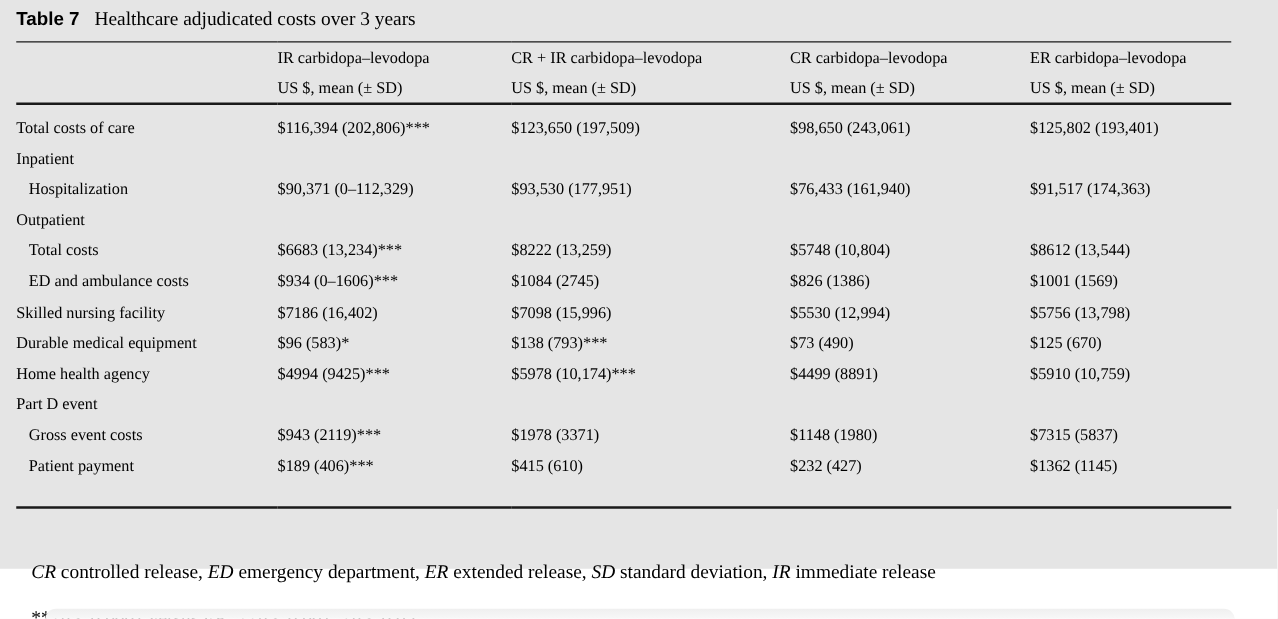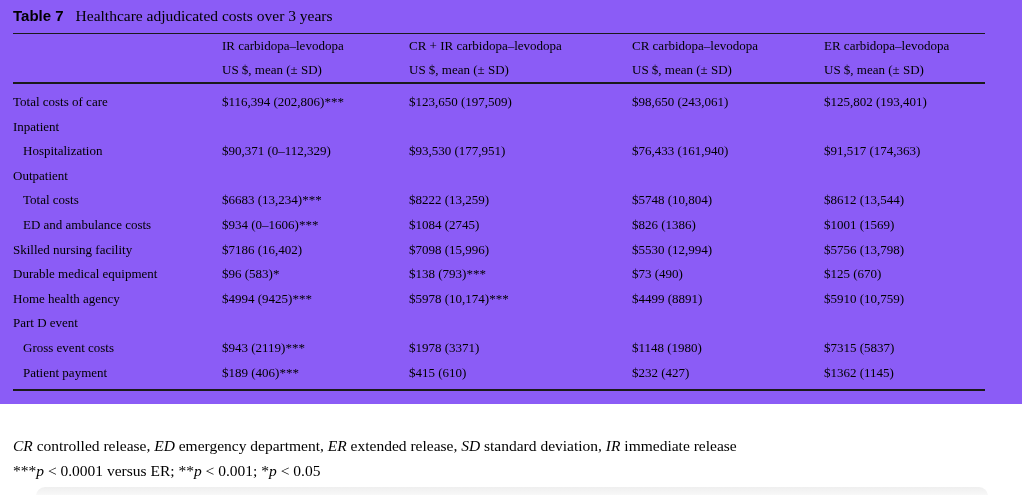--- a/index.html
+++ b/index.html
@@ -10,22 +10,22 @@
   body {
     width: 1022px;
     height: 495px;
     overflow: hidden;
     font-family: "Liberation Serif", serif;
     color: #000000;
   }
   .page {
     position: relative;
     width: 1022px;
-    height: 404px;
-    background: #8b5cf6;
+    height: 455px;
+    background: #e5e5e5;
     text-decoration: underline;
   }
   
   .caption {
     position: absolute;
     left: 13px;
     top: 5px;
     font-size: 15.5px;
     line-height: 22px;
     white-space: nowrap;
@@ -60,33 +60,33 @@
     padding-bottom: 4px;
     line-height: 24px;
     vertical-align: top;
     border-bottom: 2.5px solid #1a1a1a;
   }
   tbody td, tbody th {
     height: 24.6px;
     line-height: 24.6px;
   }
   tbody tr:first-child td, tbody tr:first-child th { padding-top: 6px; }
-  tbody tr:last-child td, tbody tr:last-child th { padding-bottom: 4px; }
+  tbody tr:last-child td, tbody tr:last-child th { padding-bottom: 20px; }
   table.tbl { border-bottom: 2.5px solid #1a1a1a; }
   .indent { padding-left: 10px !important; }
   
   .footnotes {
     position: absolute;
     left: 13px;
     top: 434px;
     font-size: 15.5px;
     line-height: 24.5px;
     white-space: nowrap;
   }
-  .footnotes p { margin: 0; }
+  .footnotes p { margin: 12px; }
   
   .bottom-card-edge {
     position: absolute;
     left: 36px;
     right: 34px;
     top: 487px;
     height: 10px;
     background: linear-gradient(180deg, #efefef 0%, #fafafa 100%);
     border-radius: 9px 9px 0 0;
   }

